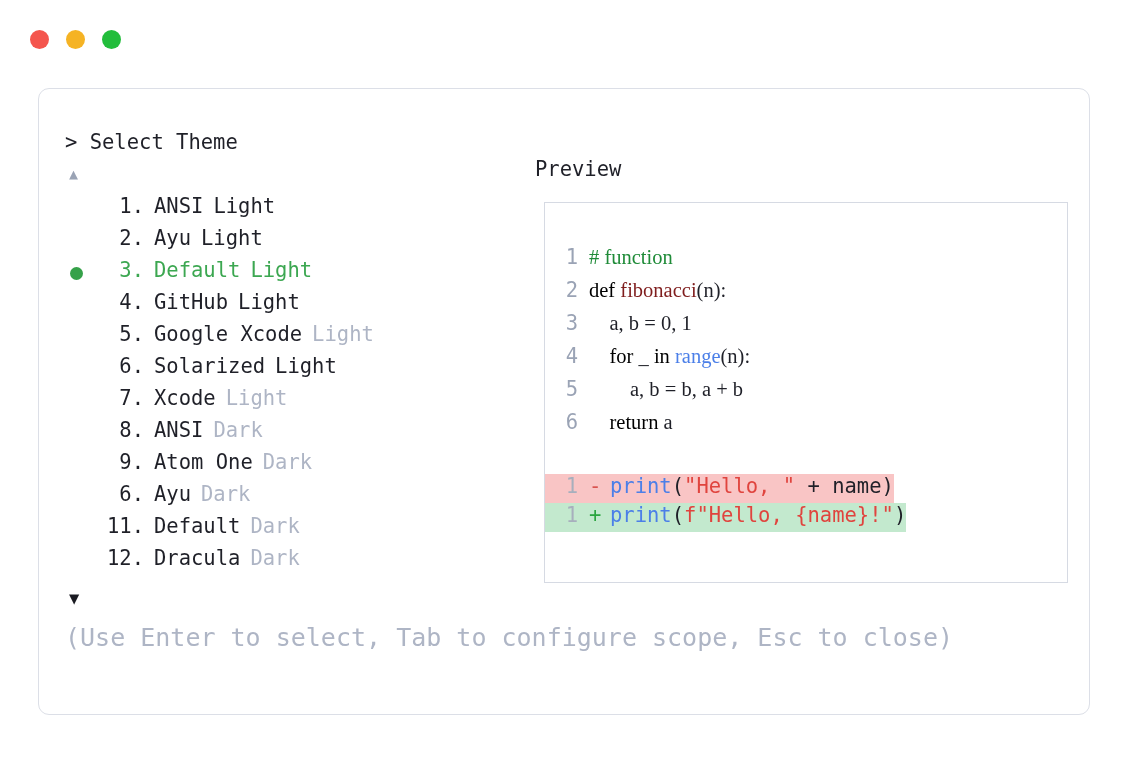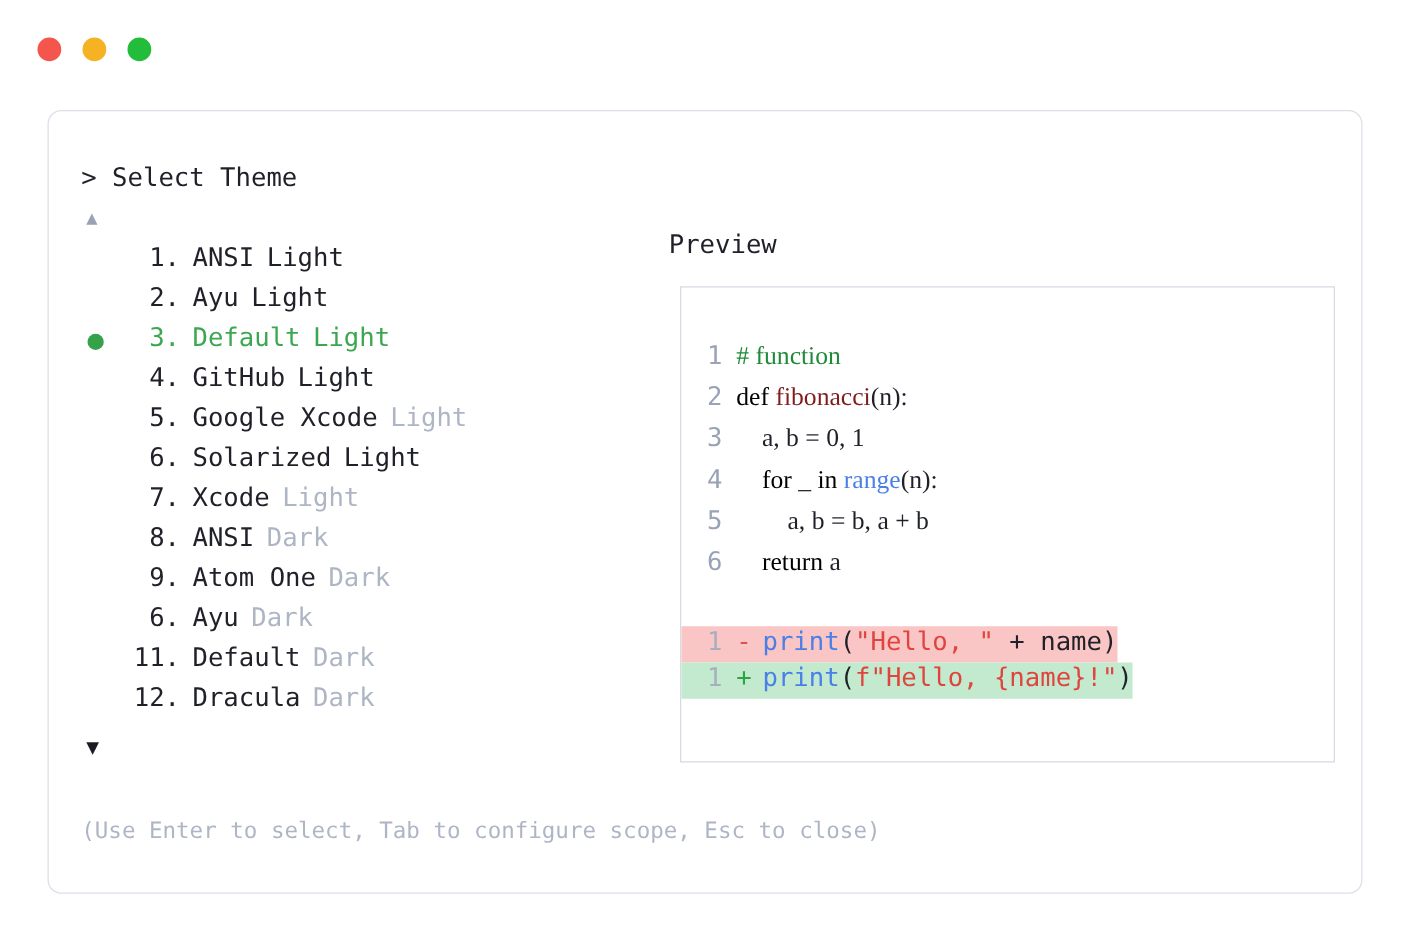--- a/index.html
+++ b/index.html
@@ -49,21 +49,21 @@
 
   .card-inner {
     position: absolute;
     left: 0; top: 0; right: 0; bottom: 0;
     padding: 42px 28px 0 26px;
   }
 
   
   .columns {
     display: flex;
-    align-items: flex-end;
+    align-items: center;
   }
   .col-left {
     width: 470px;
     flex: 0 0 470px;
   }
   .col-right {
     flex: 1 1 auto;
     min-width: 0;
   }
 
@@ -202,22 +202,22 @@
   .tok-fn      { color: #7f1d1d; }
   .tok-builtin { color: #4b7fe8; }
   .tok-plain   { color: #1f2028; }
   .tok-str     { color: #e0443e; }
   .tok-punct   { color: #1f2028; }
 
   
   .hint {
     position: absolute;
     left: 26px;
-    bottom: 39px;
-    font-size: 18px;
+    bottom: 62px;
+    font-size: 25px;
     color: #aeb5c5;
     white-space: pre;
   }
 </style>
 </head>
 <body>
 
 <div class="titlebar">
   <span class="dot dot-close"></span>
   <span class="dot dot-min"></span>

